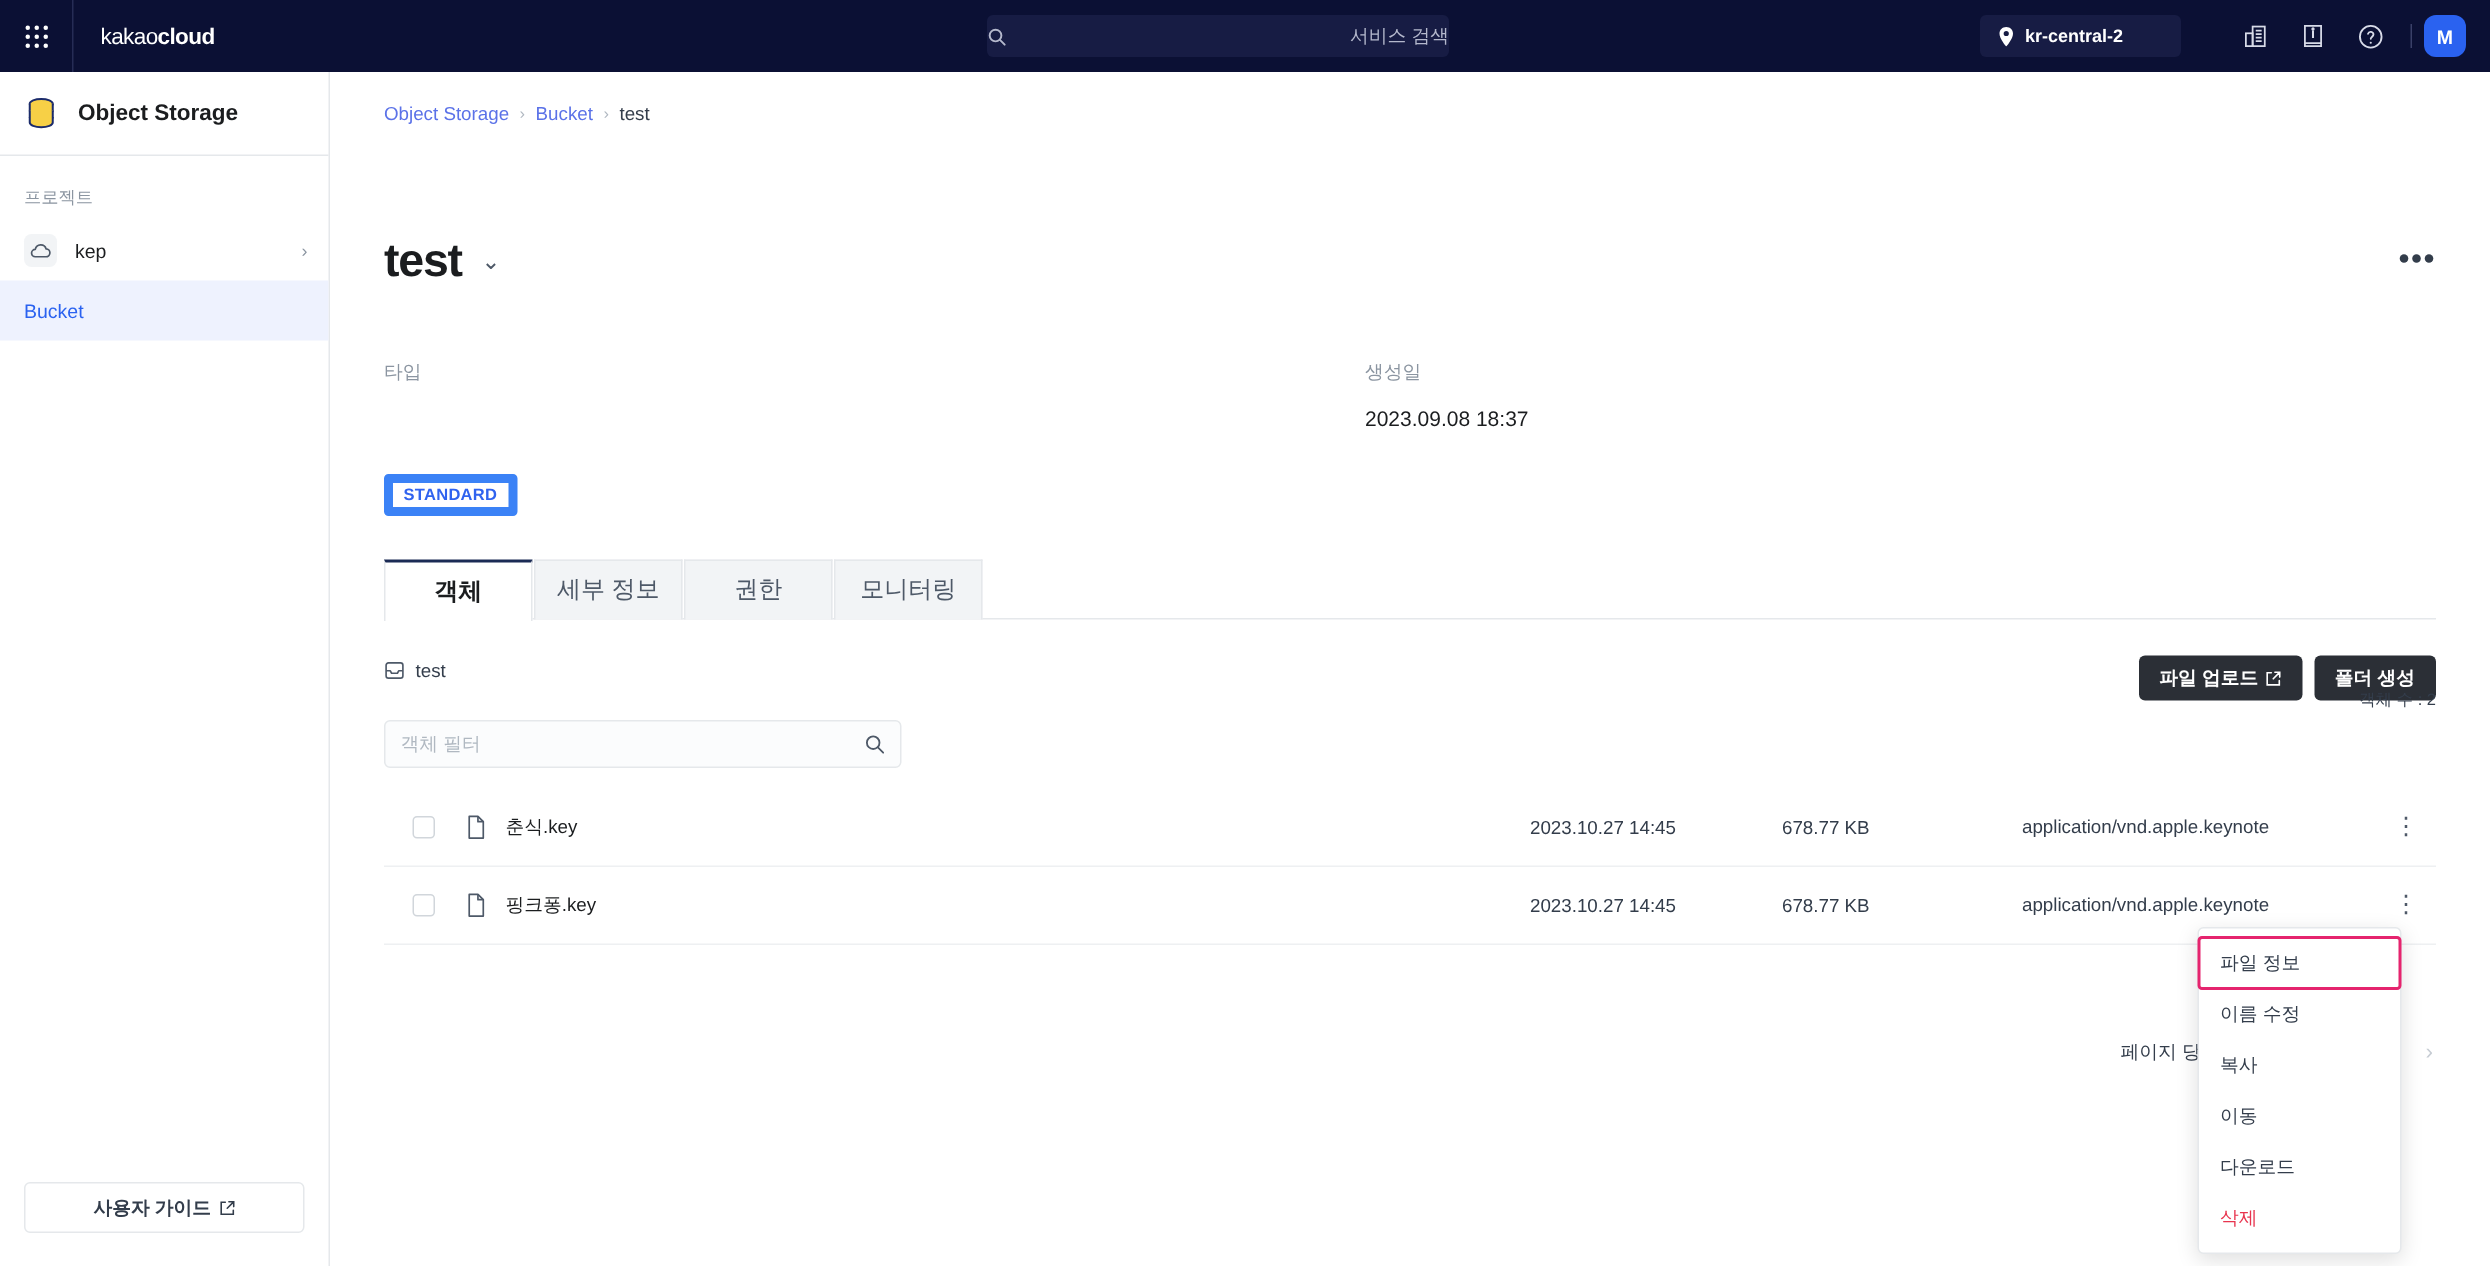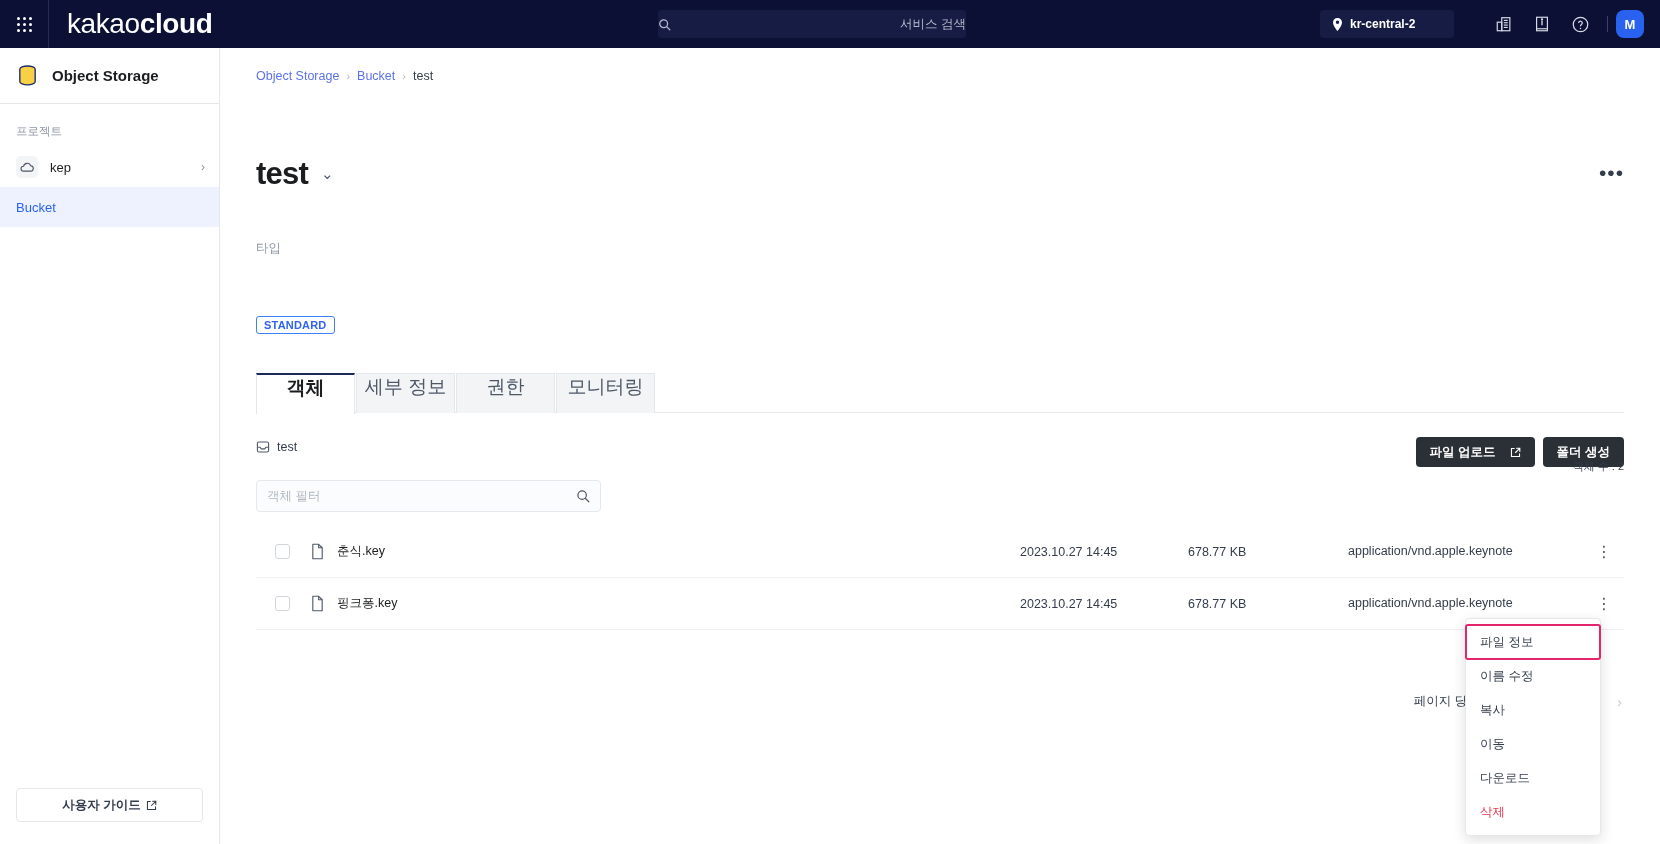--- a/index.html
+++ b/index.html
@@ -25,21 +25,21 @@
     cursor: pointer;
   }
   .grid-dots {
     display: grid; grid-template-columns: repeat(3, 3px);
     grid-template-rows: repeat(3, 3px); gap: 3px;
   }
   .grid-dots i { display: block; width: 3px; height: 3px; background: #ffffff; border-radius: 50%; }
   .topbar-sep { width: 1px; height: 48px; background: #262c55; }
   .brand {
     padding-left: 18px; color: #ffffff;
-    font-size: 28px; letter-spacing: -0.4px;
+    font-size: 15px; letter-spacing: -0.4px;
   }
   .brand b { font-weight: 700; }
   .brand span.light { font-weight: 400; }
 
   .search-wrap {
     position: absolute; left: 658px; top: 10px;
     width: 308px; height: 28px;
     background: #171c44; border-radius: 4px;
     display: flex; align-items: center; justify-content: space-between;
     gap: 7px; cursor: text;
@@ -135,55 +135,55 @@
     position: absolute; right: 36px; top: 120px;
     font-size: 21px; letter-spacing: 1px; color: #333d4b; cursor: pointer;
     line-height: 10px;
   }
 
   .meta { position: absolute; left: 36px; top: 192px; width: 1368px; display: flex; }
   .meta-col { width: 654px; }
   .meta-label { font-size: 12.5px; color: #8b95a1; margin-bottom: 14px; }
   .badge-std {
     display: inline-block; padding: 2px 7px;
-    border: 1px solid #3b82f6; border-radius: 3px;
+    border: 6px solid #3b82f6; border-radius: 3px;
     color: #3063ef; font-size: 11px; font-weight: 700; letter-spacing: 0.2px; margin-top: 45px;
   }
   .meta-value { font-size: 14px; color: #1b1d1f; }
 
   .tabs {
     position: absolute; left: 36px; top: 325px;
     width: 1368px; height: 40px;
     border-bottom: 1px solid #e5e8eb; display: flex;
   }
   .tab {
     width: 99px; height: 40px;
-    display: flex; align-items: flex-start; justify-content: center;
-    font-size: 19px; color: #4e5968; cursor: pointer;
+    display: flex; align-items: center; justify-content: center;
+    font-size: 16px; color: #4e5968; cursor: pointer;
     background: #f2f4f6; border: 1px solid #e5e8eb; border-bottom: none;
     margin-right: 1px;
   }
   .tab.active {
     background: #ffffff; color: #1b1d1f; font-weight: 700;
     border-top: 2px solid #1b2b55;
     border-left: 1px solid #e5e8eb; border-right: 1px solid #e5e8eb;
     height: 41px;
   }
 
   .path-row {
     position: absolute; left: 36px; top: 392px;
     display: flex; align-items: center; gap: 7px;
     font-size: 12.5px; color: #333d4b;
   }
 
   .btn-dark {
     height: 30px; padding: 0 14px;
     background: #2b2f36; color: #ffffff;
     border-radius: 4px; font-size: 12.5px; font-weight: 700;
-    display: flex; align-items: center; justify-content: space-between; gap: 14px;
+    display: flex; align-items: center; justify-content: space-between; gap: 4px;
     cursor: pointer; border: none;
   }
   .toolbar-right {
     position: absolute; right: 36px; top: 389px;
     display: flex; gap: 8px;
   }
 
   .filter-box {
     position: absolute; left: 36px; top: 432px;
     width: 345px; height: 32px;
@@ -398,20 +398,24 @@
       <span class="title-chev">⌄</span>
     </div>
 
     <div class="kebab-top">•••</div>
 
     <div class="meta">
       <div class="meta-col">
         <div class="meta-label">타입</div>
         <span class="badge-std">STANDARD</span>
       </div>
+      <div class="meta-col">
+        <div class="meta-label">생성일</div>
+        <div class="meta-value">2023.09.08 18:37</div>
+      </div>
     </div>
 
     <div class="tabs">
       <div class="tab active">
           <span>객체</span>
         </div>
       <div class="tab">
           <span>세부 정보</span>
         </div>
       <div class="tab">

